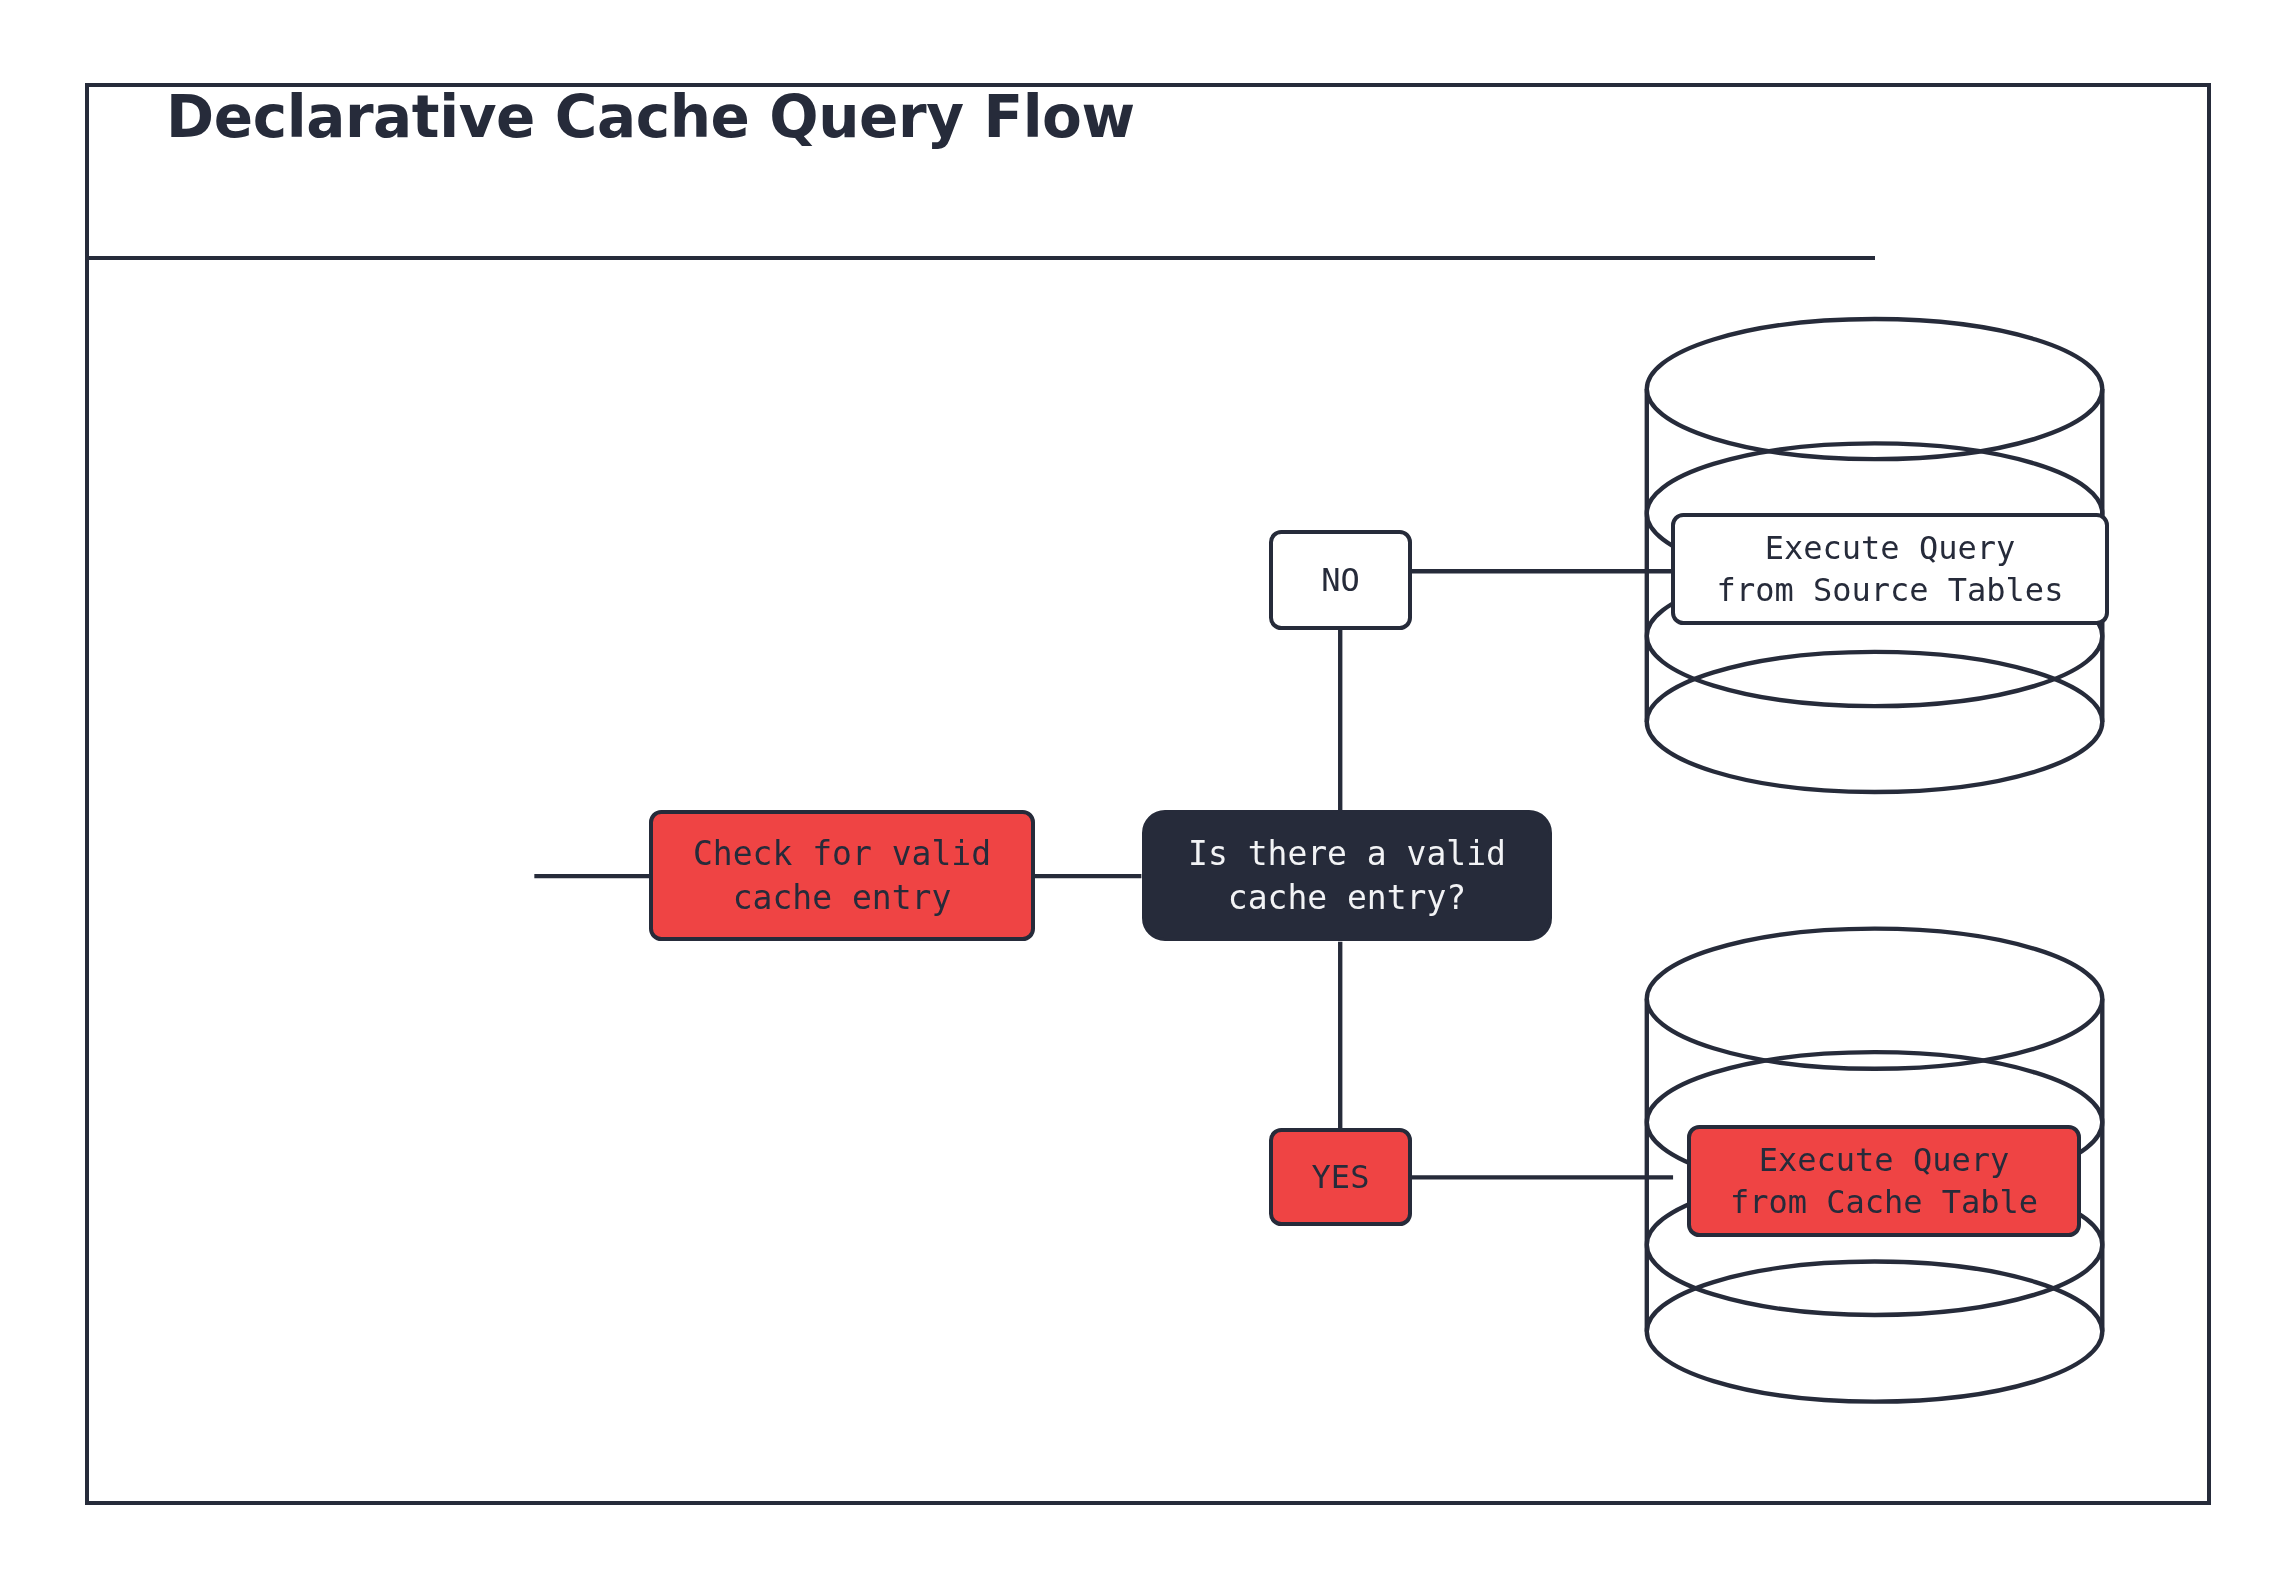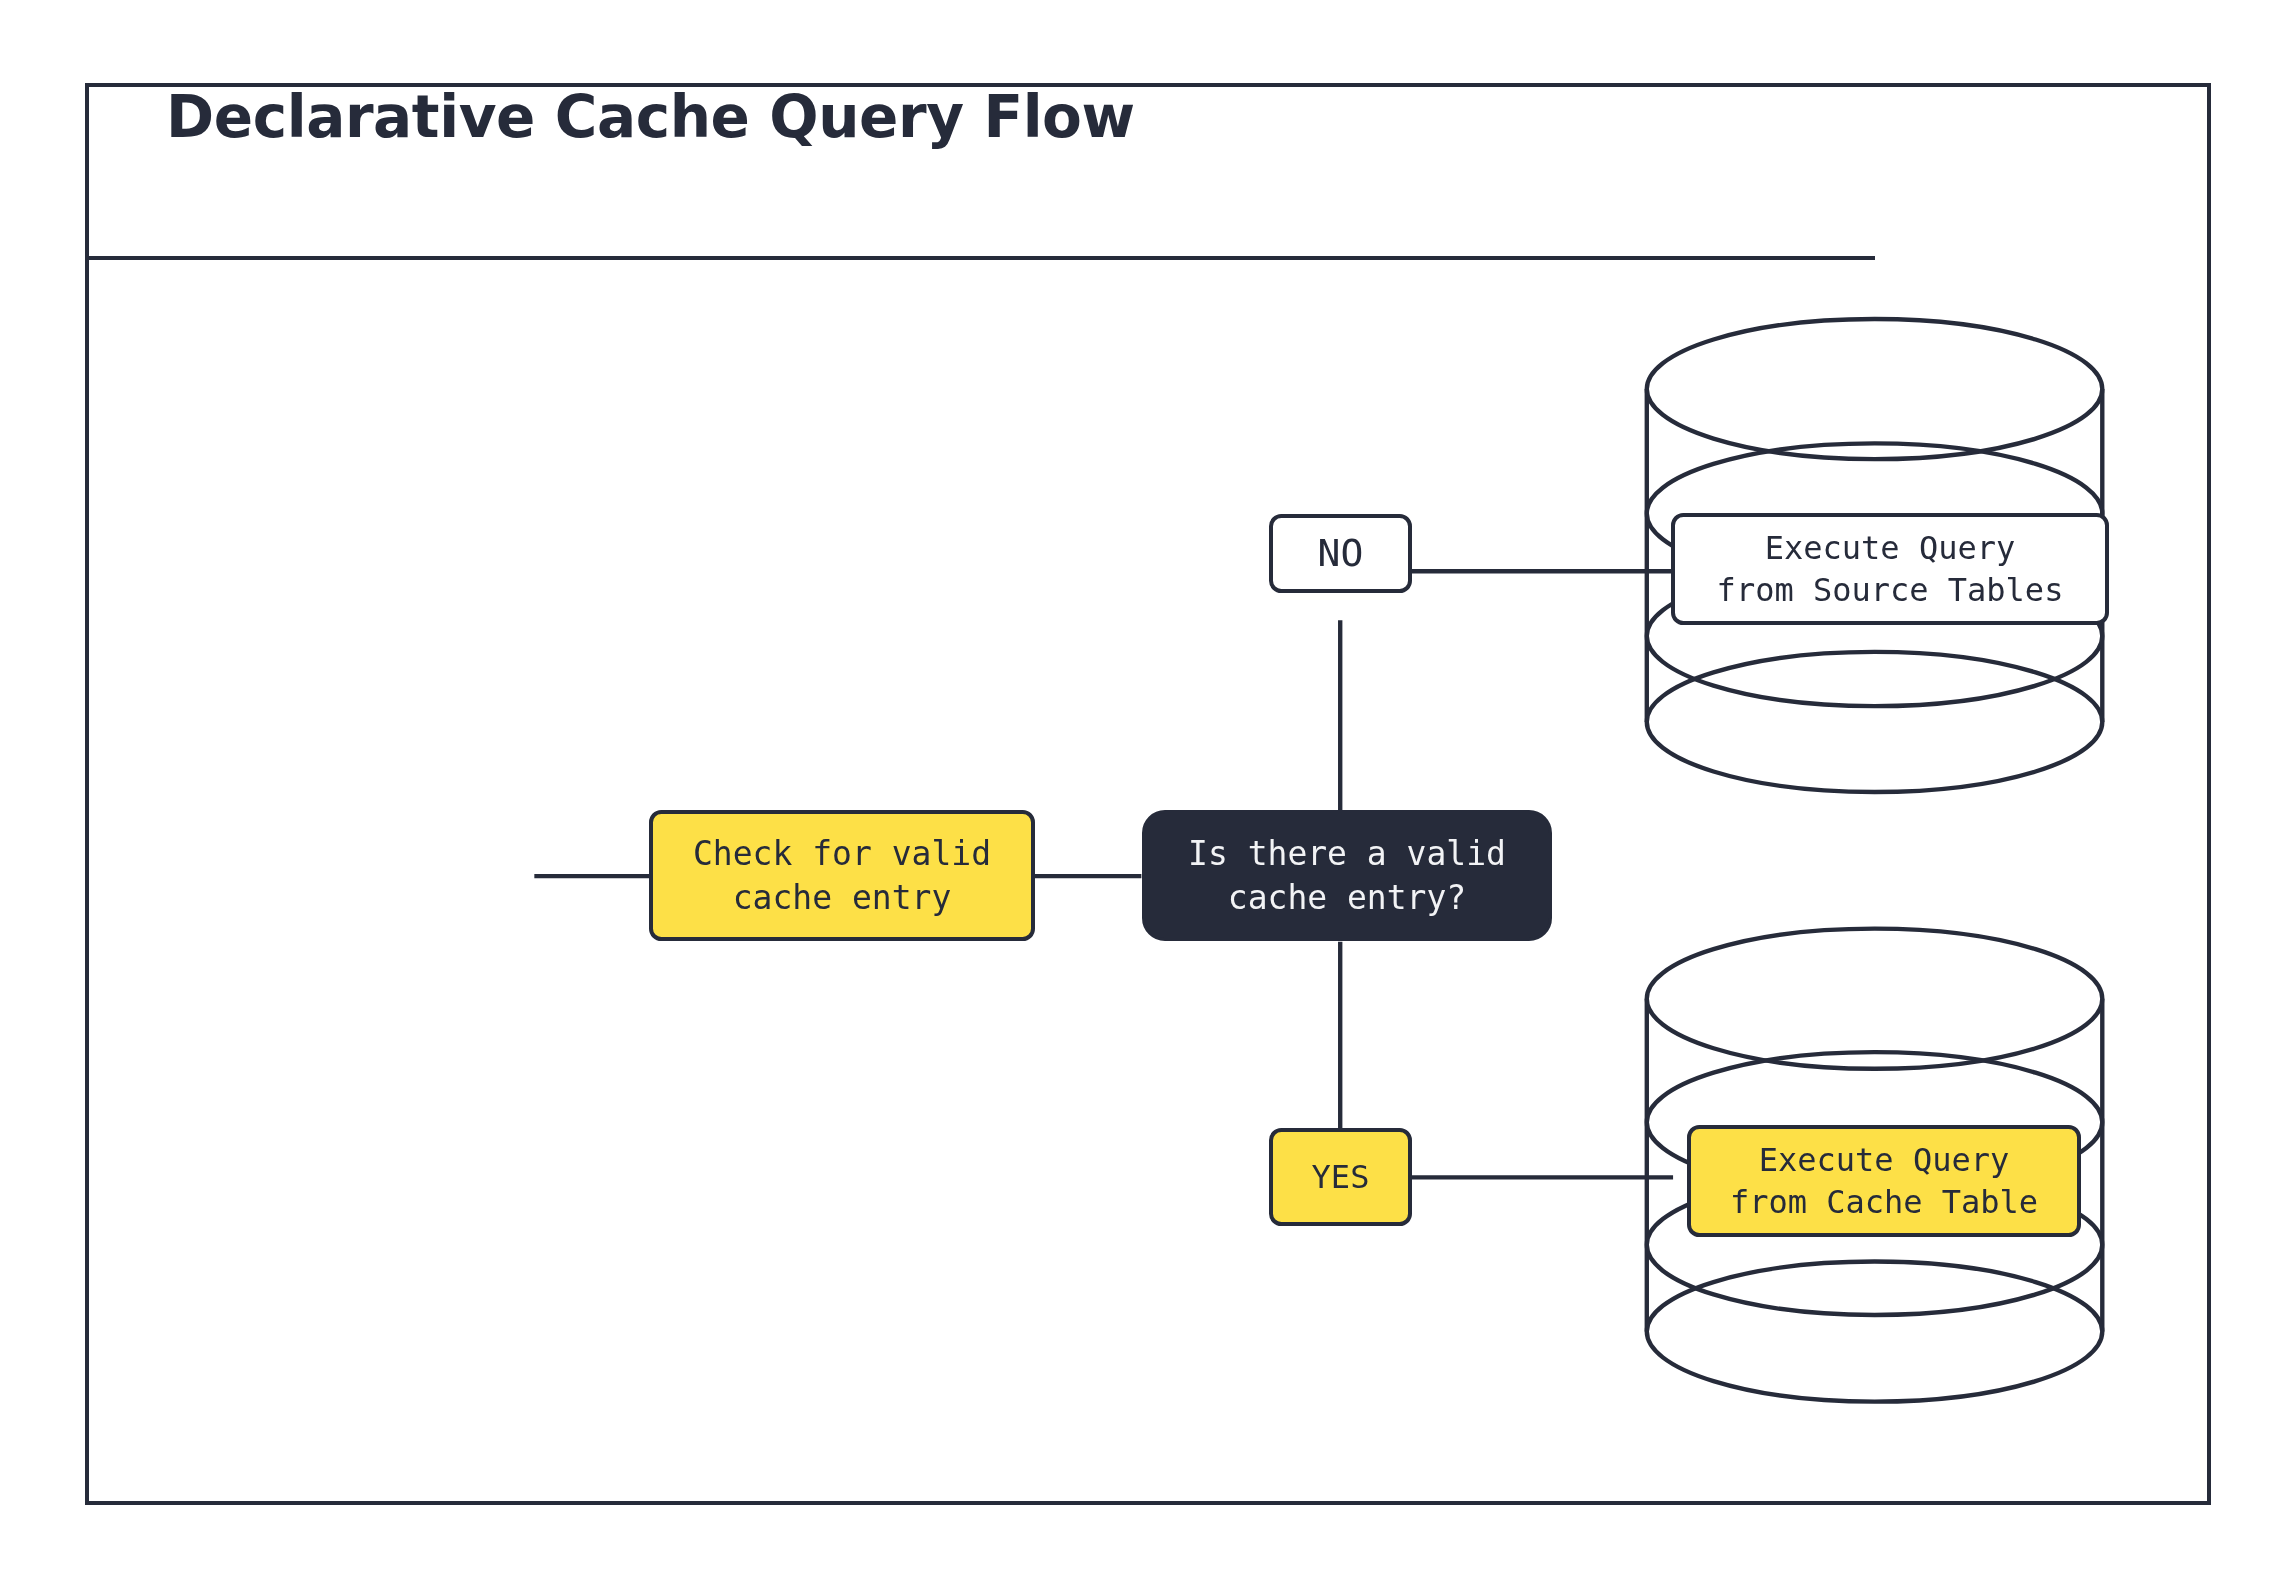--- a/index.html
+++ b/index.html
@@ -74,21 +74,21 @@
     line-height: 1.32;
     white-space: pre-line;
   }
   .node.dark {
     background: #262b3a;
     color: #f2f3f5;
     border: 3.5px solid #262b3a;
     border-radius: 12.3px;
   }
   .node.green {
-    background: #fde047;
+    background: #ef4444;
     color: #262b3a;
     border: 4.4px solid #262b3a;
     border-radius: 12.3px;
   }
   .node.white {
     background: #ffffff;
     color: #262b3a;
     border: 4.4px solid #262b3a;
     border-radius: 12.3px;
   }
@@ -100,22 +100,22 @@
   #node-check-cache {
     left: 649px; top: 810px; width: 386px; height: 131px;
     font-size: 33px;
   }
   #node-decision {
     left: 1142px; top: 810px; width: 410px; height: 131px;
     font-size: 33px;
     border-radius: 23px;
   }
   #node-label-no {
-    left: 1269px; top: 514px; width: 143px; height: 79px;
-    font-size: 38px;
+    left: 1269px; top: 530px; width: 143px; height: 100px;
+    font-size: 32px;
   }
   #node-label-yes {
     left: 1269px; top: 1128px; width: 143px; height: 98px;
     font-size: 32px;
   }
   #node-exec-source {
     left: 1671px; top: 513px; width: 438px; height: 112px;
     font-size: 32px;
   }
   #node-exec-cache {

